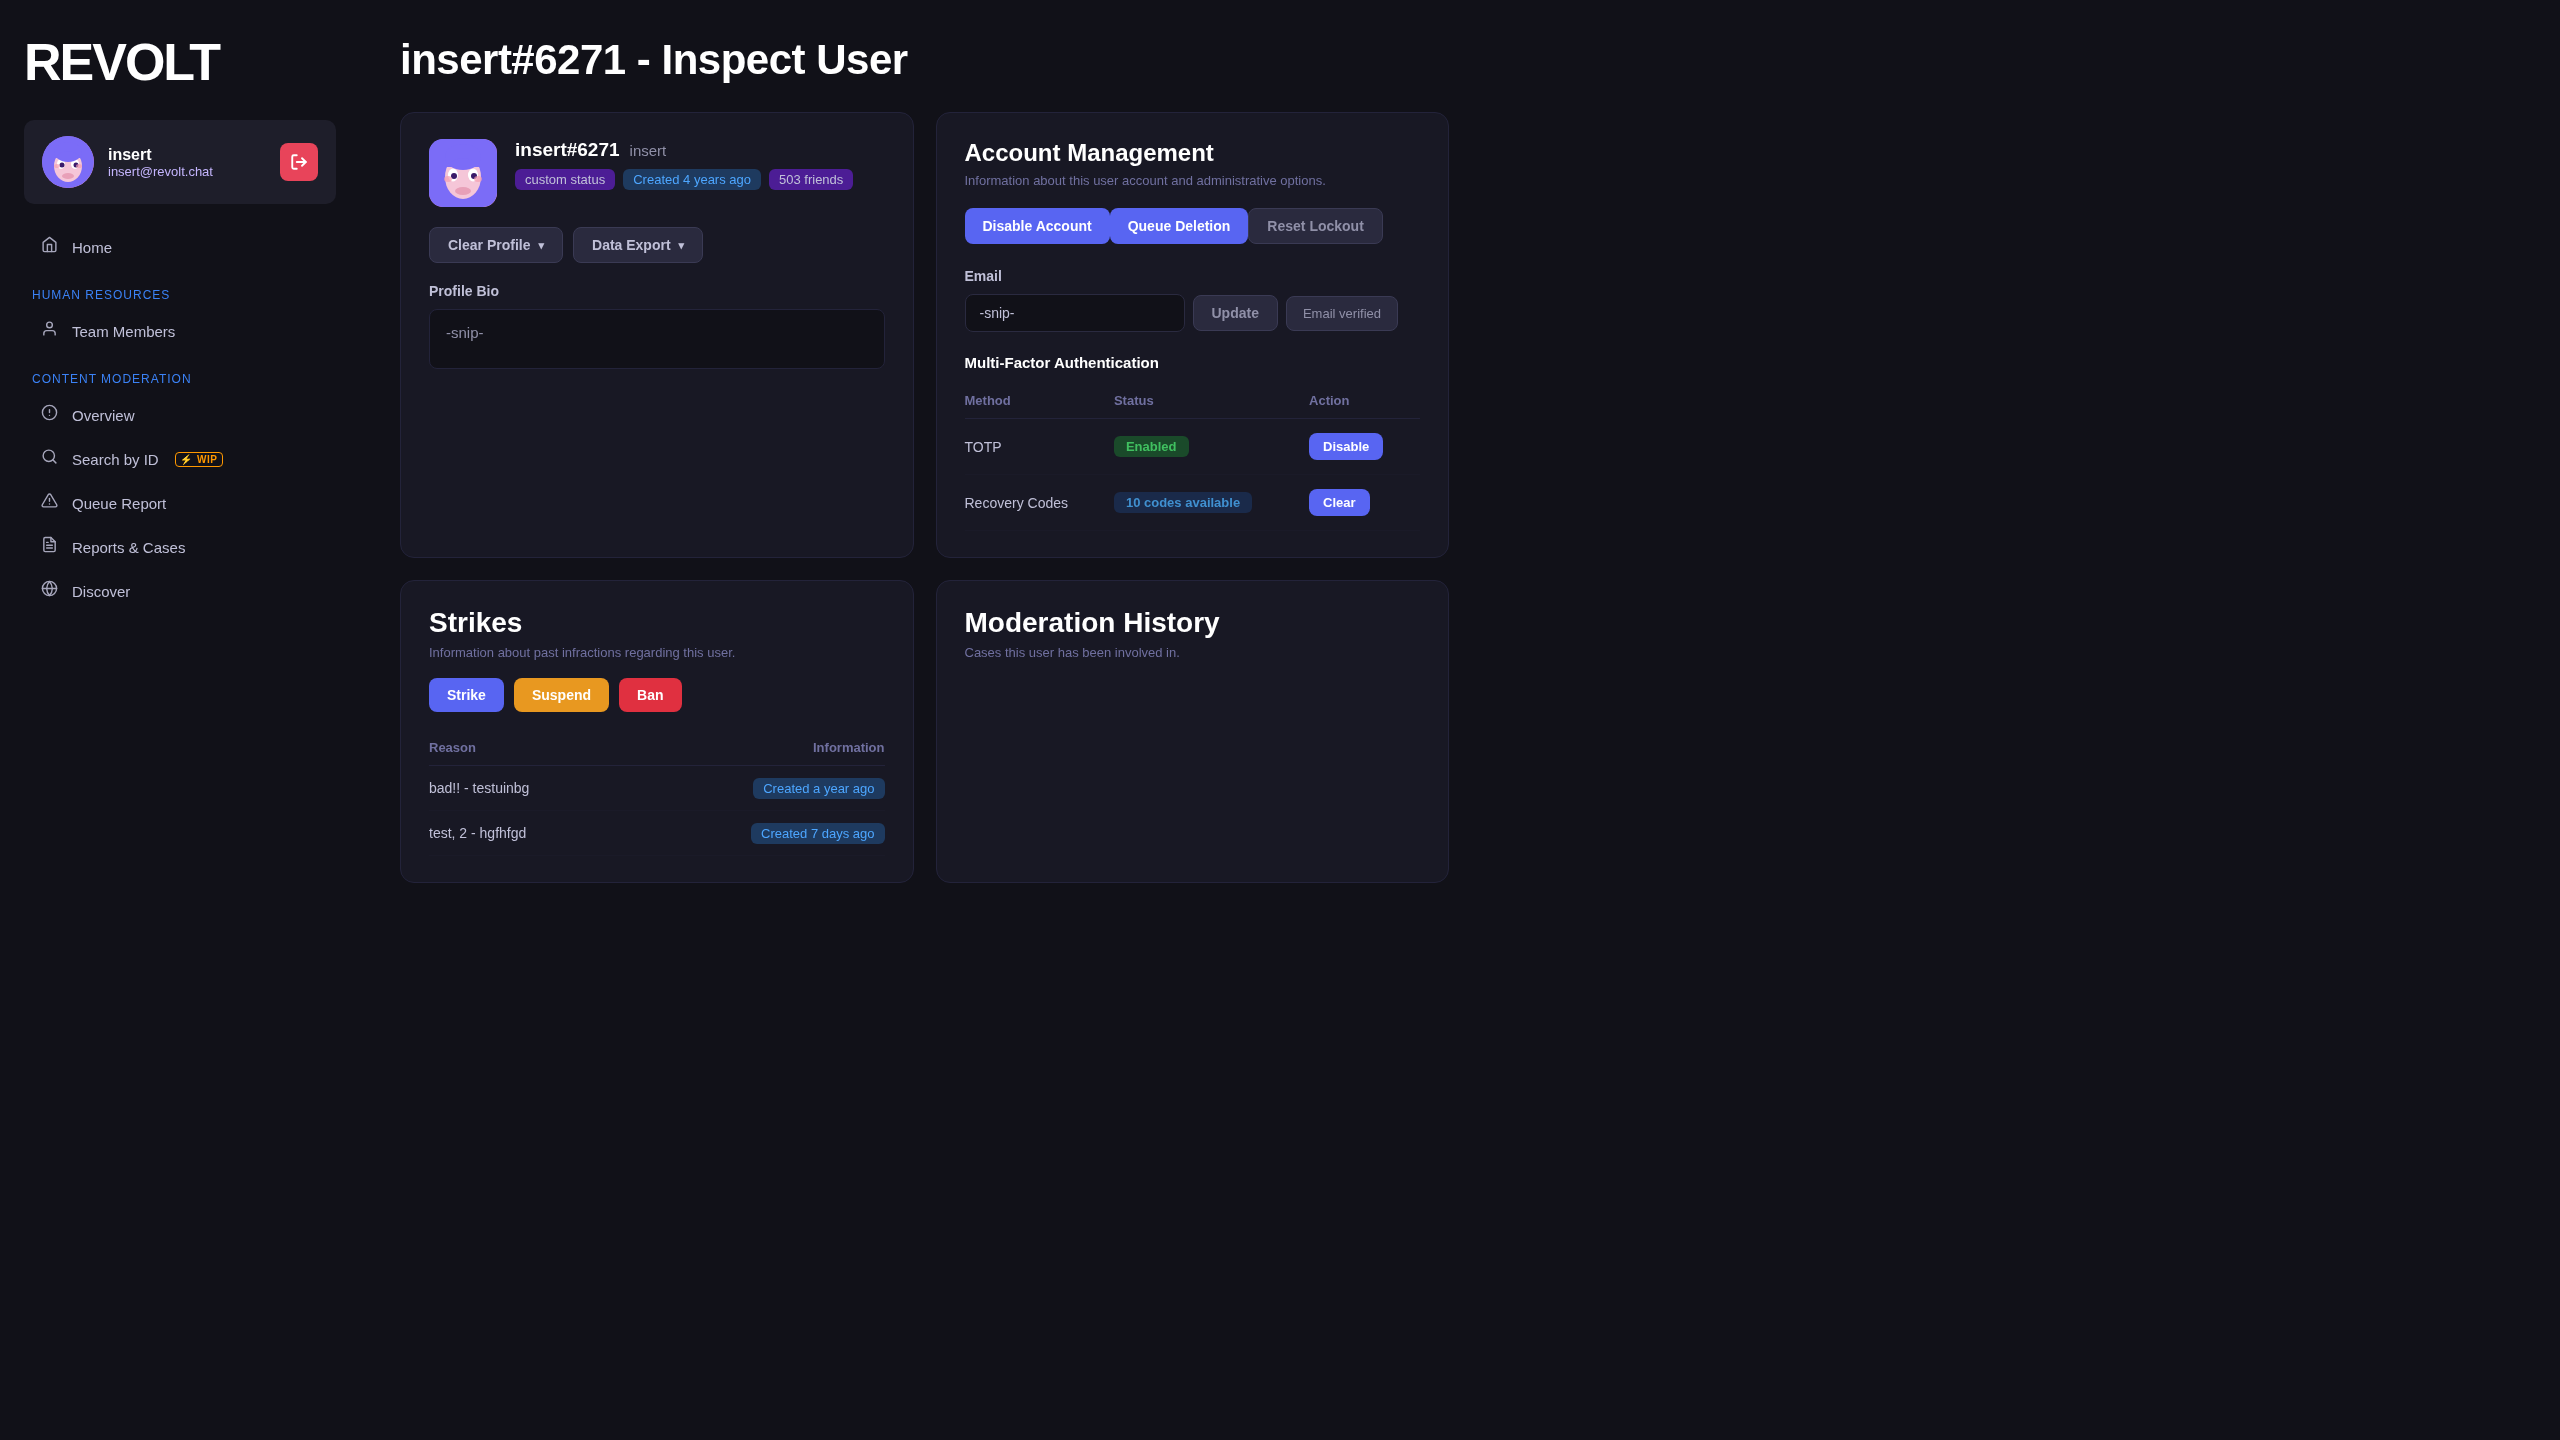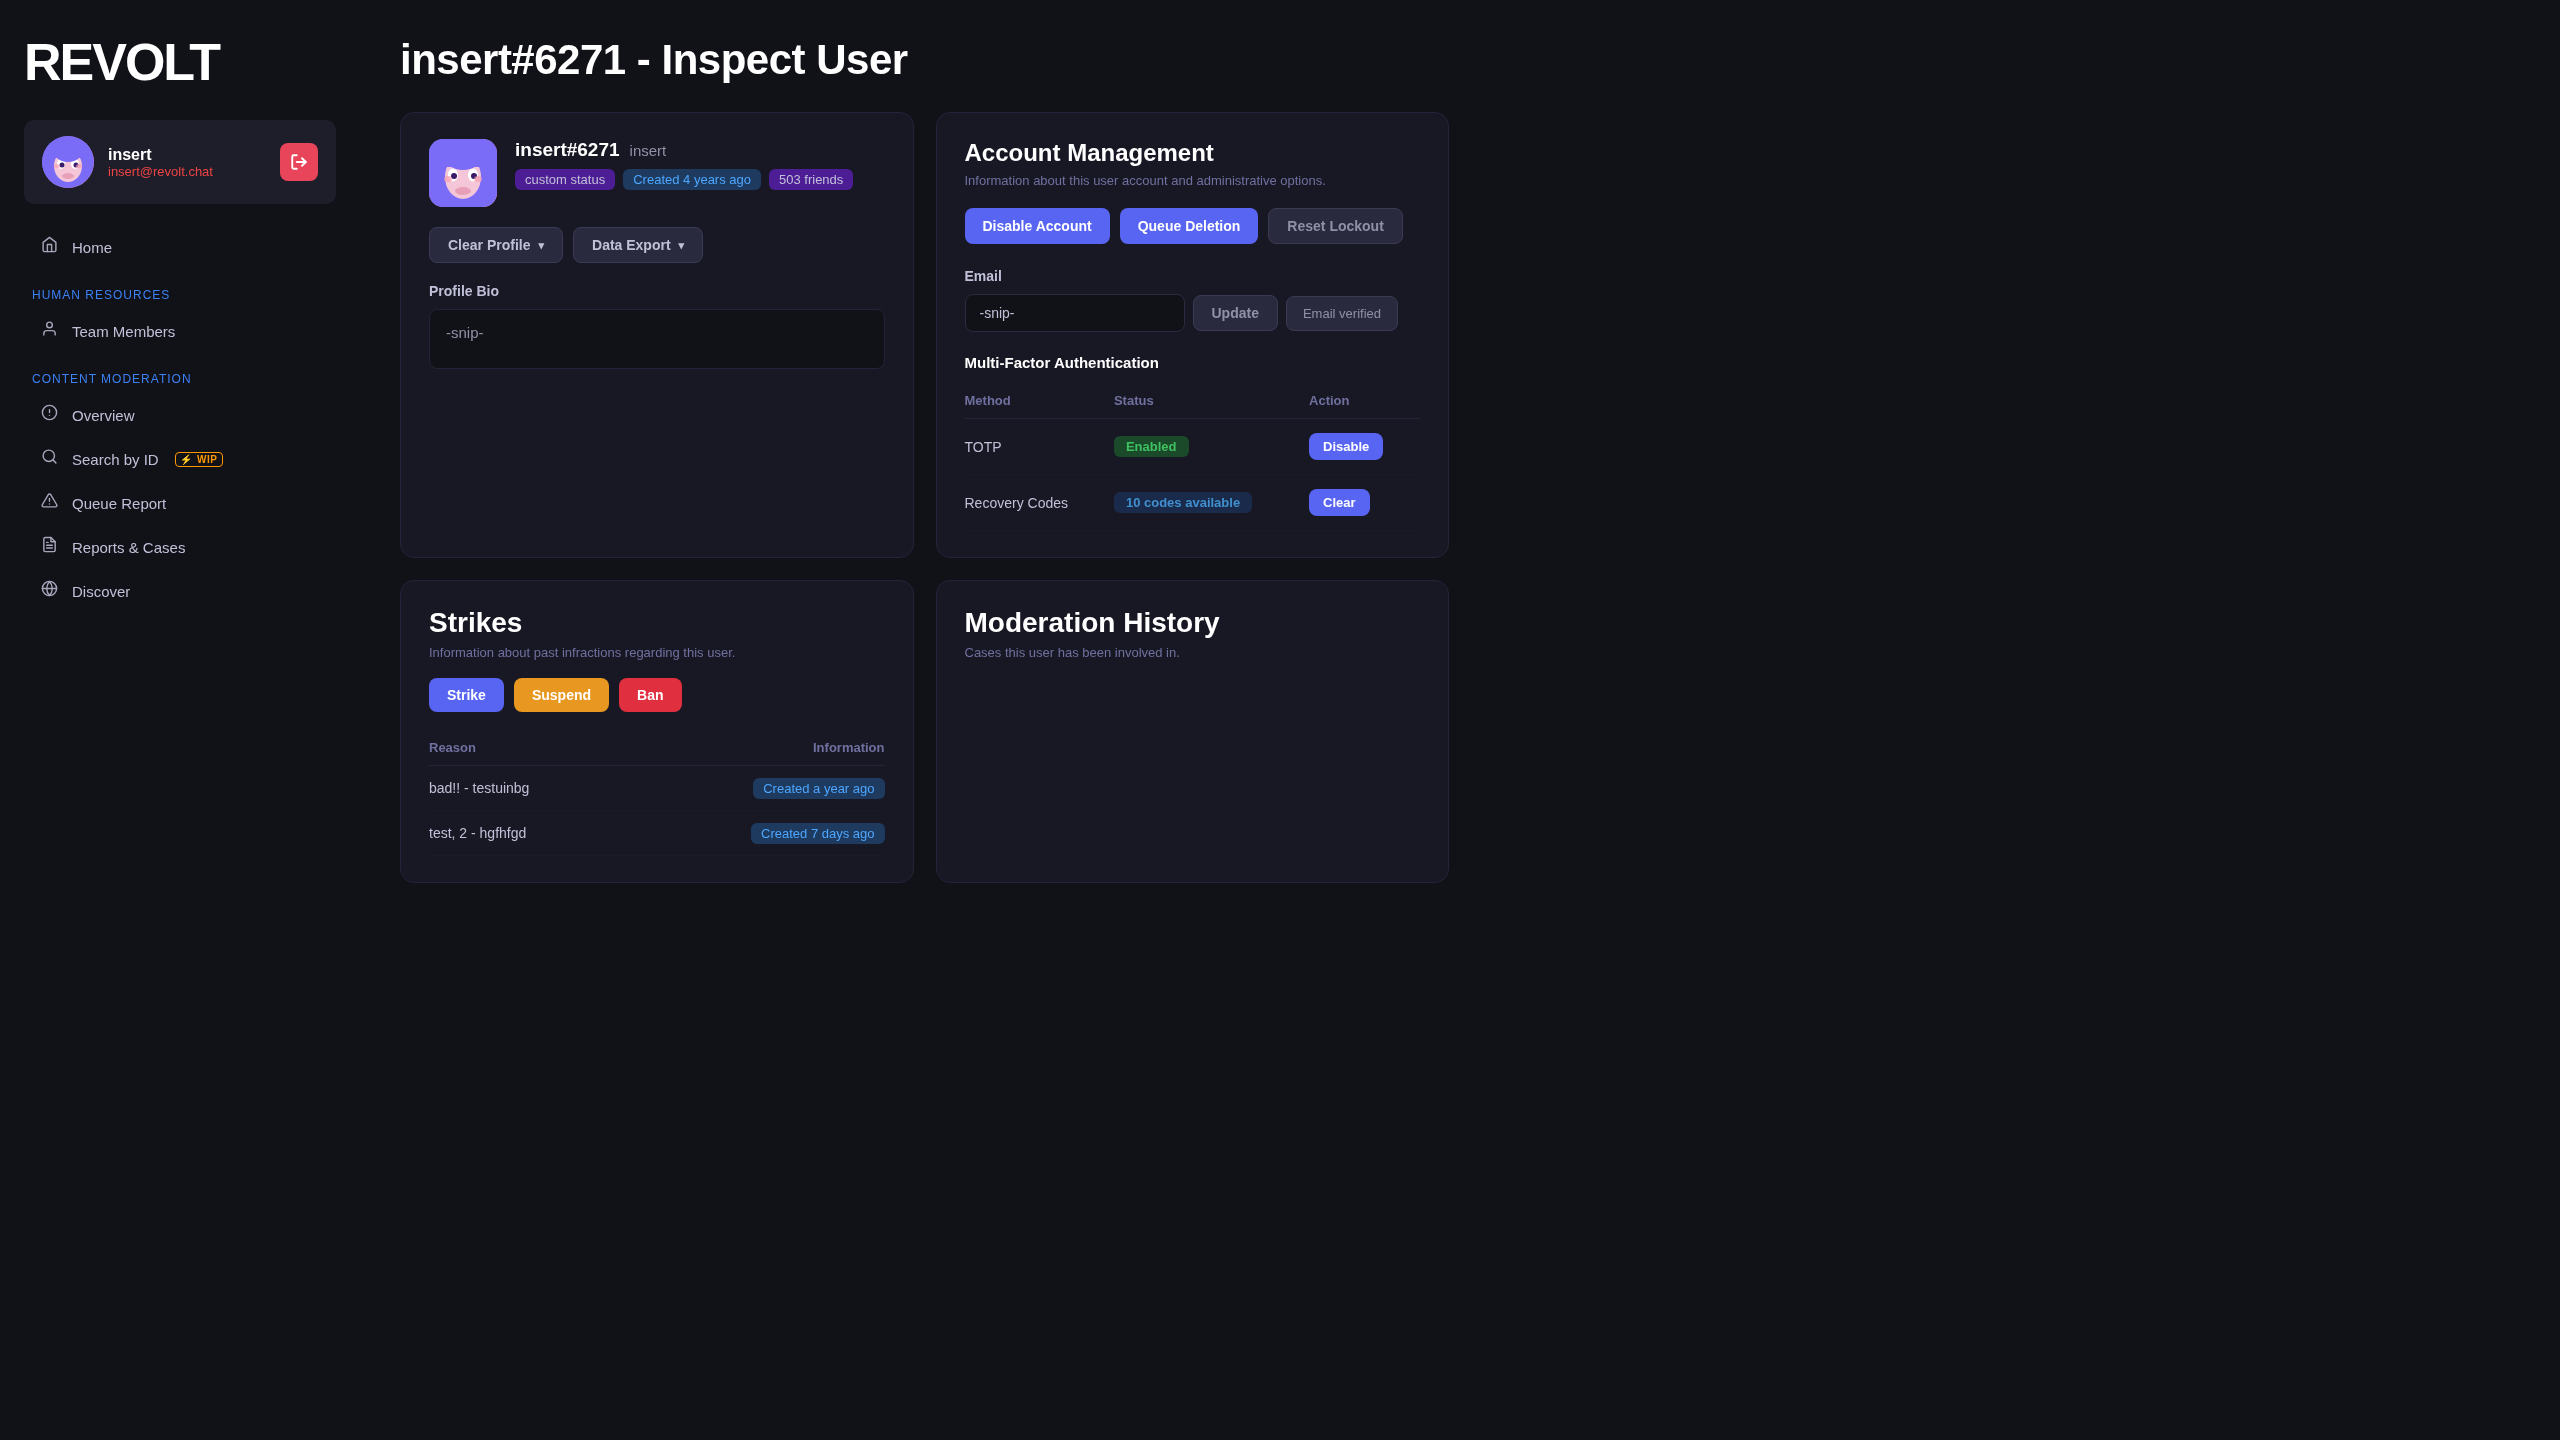--- a/index.html
+++ b/index.html
@@ -64,21 +64,21 @@
     }
 
     .user-name {
       font-weight: 700;
       font-size: 16px;
       color: #fff;
     }
 
     .user-email {
       font-size: 13px;
-      color: #ef4444;
+      color: #c4b5fd;
     }
 
     .user-logout-btn {
       background: #e8445a;
       border: none;
       border-radius: 8px;
       width: 38px;
       height: 38px;
       display: flex;
       align-items: center;
@@ -271,21 +271,20 @@
     }
 
     .card-subtitle {
       font-size: 13px;
       color: #7070a0;
       margin-bottom: 20px;
     }
 
     .account-actions {
       display: flex;
-      gap: 10px;
       margin-bottom: 24px;
     }
 
     .email-section label {
       font-size: 14px;
       font-weight: 700;
       color: #c0c0d8;
       display: block;
       margin-bottom: 10px;
     }

